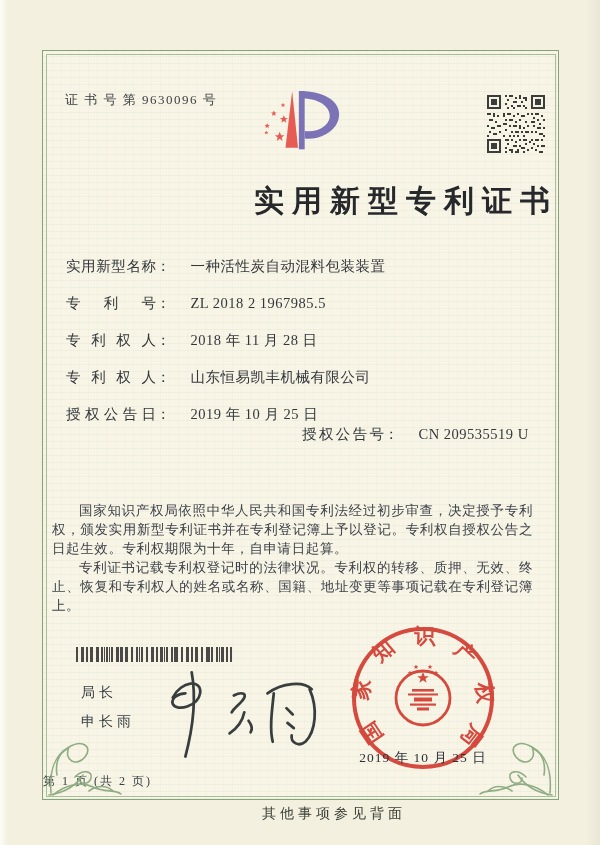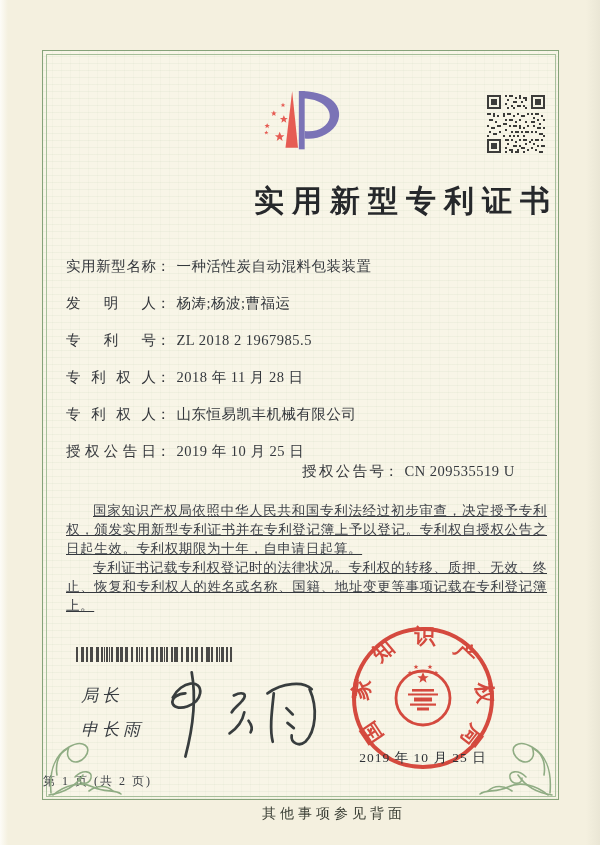--- a/index.html
+++ b/index.html
@@ -22,52 +22,53 @@
   }
   .cert-no{position:absolute;left:22px;top:40px;font-size:13px;letter-spacing:1.5px;color:#3b3e42;}
   .logo{position:absolute;left:205px;top:25px;width:150px;height:95px;}
   .qr{position:absolute;left:444px;top:44px;width:58px;height:58px;}
   .title{position:absolute;left:0;top:130px;width:100%;margin:0;text-align:right;
     font-size:30px;font-weight:700;letter-spacing:8px;color:#26282b;}
   .fields{position:absolute;left:23px;top:205px;width:482px;}
   .frow{position:relative;line-height:21px;margin-bottom:16px;font-size:14.5px;white-space:nowrap;}
   .flabel{display:inline-block;width:90px;text-align:justify;text-align-last:justify;vertical-align:bottom;color:#33363b;}
   .fcolon{color:#33363b;}
-  .fvalue{margin-left:6px;letter-spacing:.5px;color:#34383d;}
+  .fvalue{margin-left:20px;letter-spacing:.5px;color:#34383d;}
   .g2{position:absolute;left:236px;top:0;}
   .g2 .flabel{width:82px;margin-top:20px;}
-  .bodytext{position:absolute;left:23px;top:450px;width:481px;text-decoration:underline;}
+  .bodytext{position:absolute;left:9px;top:450px;width:481px;}
   .bodytext p{margin:0;font-size:13.5px;line-height:19px;letter-spacing:.6px;
     text-indent:2em;text-align:justify;color:#3f434a;}
   .barcode{position:absolute;left:33px;top:596px;width:156px;height:15px;
     background:
       repeating-linear-gradient(90deg,#2c2c2c 0 2px,transparent 2px 5px),
       repeating-linear-gradient(90deg,#2c2c2c 0 1px,transparent 1px 7px),
       repeating-linear-gradient(90deg,#2c2c2c 0 1px,transparent 1px 11px);
     opacity:.85;}
-  .signer{position:absolute;left:38px;top:633px;font-size:17px;letter-spacing:4px;color:#3a3e43;font-style:italic;}
+  .signer{position:absolute;left:38px;top:633px;font-size:14px;letter-spacing:4px;color:#3a3e43;}
   .signer div{margin-bottom:11px;}
   .signature{position:absolute;left:100px;top:615px;width:190px;height:100px;}
   .seal{position:absolute;left:305px;top:572px;width:150px;height:150px;}
   .seal svg{mix-blend-mode:multiply;}
   .seal-date{position:absolute;left:0;top:126px;width:100%;text-align:center;
     font-size:13.5px;letter-spacing:1px;color:#2e3237;}
   .page-num{position:absolute;left:0;top:722px;width:100%;text-align:left;
     font-size:12px;letter-spacing:2px;color:#3b3f44;}
   .corner{position:absolute;width:80px;height:92px;bottom:2px;}
   .corner-left{left:2px;}
   .corner-right{right:2px;transform:scaleX(-1);}
   .back-note{position:absolute;left:0;top:805px;width:100%;text-align:center;
     font-size:14px;letter-spacing:4px;color:#3a3e35;padding-left:34px;}
 </style>
 </head>
 <body>
 
 <div class="frame">
 
+  <div class="cert-no">证 书 号 第 9630096 号</div>
 
   <svg class="logo" viewBox="0 0 180 110">
     <defs>
       <path id="lstar" d="M0,-1 L0.294,-0.309 L0.951,-0.309 L0.412,0.118 L0.588,0.809 L0,0.382 L-0.588,0.809 L-0.412,0.118 L-0.951,-0.309 L-0.294,-0.309 Z"></path>
     </defs>
     <polygon points="53,16 60,84 45,84" fill="#e65c54"></polygon>
     <rect x="61" y="16" width="7" height="70" fill="#7b73b6"></rect>
     <path d="M66,16 C102,18 114,36 108,52 C102,68 82,75 68,73 L68,64 C84,66 96,58 98,48 C100,36 86,25 66,25 Z" fill="#7b73b6"></path>
     <use href="#lstar" transform="translate(42,33) scale(3)" fill="#e65c54"></use>
     <use href="#lstar" transform="translate(31,43) scale(3.6)" fill="#e65c54"></use>
@@ -87,23 +88,20 @@
         <rect x="2" y="24" width="3" height="3"></rect>
       <path d="M9,0h1v1H9z M11,0h2v1h-2z M14,1h1v1h-1z M16,0h1v2h-1z M18,1h2v1h-2z M10,2h1v1h-1z M13,3h2v1h-2z M17,3h1v1h-1z M19,2h1v1h-1z M9,4h1v1H9z M12,5h1v1h-1z M15,5h2v1h-2z M18,5h1v1h-1z M10,6h1v1h-1z M13,6h1v1h-1z M19,6h1v1h-1z M0,9h2v1H0z M3,9h1v2H3z M5,10h1v1H5z M1,12h2v1H1z M4,13h1v1H4z M0,15h1v1H0z M2,16h2v1H2z M5,15h2v1H5z M1,18h1v1H1z M3,19h2v1H3z M6,18h1v1H6z M0,20h1v1H0z M8,9h1v2H8z M10,9h2v1h-2z M13,10h1v1h-1z M15,9h1v1h-1z M17,10h2v1h-2z M20,9h1v1h-1z M9,12h1v1H9z M11,12h2v1h-2z M14,13h1v1h-1z M16,12h1v1h-1z M19,13h1v1h-1z M8,14h2v1H8z M11,15h1v1h-1z M13,15h2v1h-2z M16,15h1v2h-1z M18,16h1v1h-1z M20,15h1v1h-1z M9,17h1v1H9z M12,18h1v1h-1z M14,18h2v1h-2z M17,18h1v1h-1z M19,18h2v1h-2z M8,20h1v1H8z M11,20h1v1h-1z M13,20h1v1h-1z M15,20h1v1h-1z M18,20h1v1h-1z M22,9h1v1h-1z M24,9h2v1h-2z M27,10h1v1h-1z M23,11h1v1h-1z M25,12h1v1h-1z M28,12h1v1h-1z M22,13h2v1h-2z M26,14h1v1h-1z M23,15h1v1h-1z M25,16h2v1h-2z M28,16h1v1h-1z M22,18h1v1h-1z M24,18h1v1h-1z M26,19h2v1h-2z M28,20h1v1h-1z M9,22h2v1H9z M12,22h1v1h-1z M14,23h1v1h-1z M16,22h1v1h-1z M18,22h2v1h-2z M21,23h1v1h-1z M10,24h1v1h-1z M13,25h2v1h-2z M16,25h1v1h-1z M19,24h1v1h-1z M9,26h1v1H9z M11,27h2v1h-2z M15,27h1v1h-1z M17,26h2v1h-2z M20,27h1v1h-1z M22,22h1v1h-1z M24,22h2v1h-2z M27,22h1v1h-1z M23,24h1v1h-1z M25,25h1v1h-1z M27,25h2v1h-2z M22,26h1v1h-1z M24,27h1v1h-1z M26,28h2v1h-2z M9,28h1v1H9z M12,28h1v1h-1z M14,28h2v1h-2z M18,28h1v1h-1z"></path>
     </g>
   </svg>
 
   <h1 class="title">实用新型专利证书</h1>
 
   <div class="fields">
     <div class="frow">
       <span class="flabel">实用新型名称</span><span class="fcolon">：</span><span class="fvalue">一种活性炭自动混料包装装置</span>
-    </div>
-    <div class="frow">
-      <span class="flabel">发明人</span><span class="fcolon">：</span><span class="fvalue">杨涛;杨波;曹福运</span>
     </div>
     <div class="frow">
       <span class="flabel">专利号</span><span class="fcolon">：</span><span class="fvalue">ZL 2018 2 1967985.5</span>
     </div>
     <div class="frow">
       <span class="flabel">专利权人</span><span class="fcolon">：</span><span class="fvalue">2018 年 11 月 28 日</span>
     </div>
     <div class="frow">
       <span class="flabel">专利权人</span><span class="fcolon">：</span><span class="fvalue">山东恒易凯丰机械有限公司</span>
     </div>

